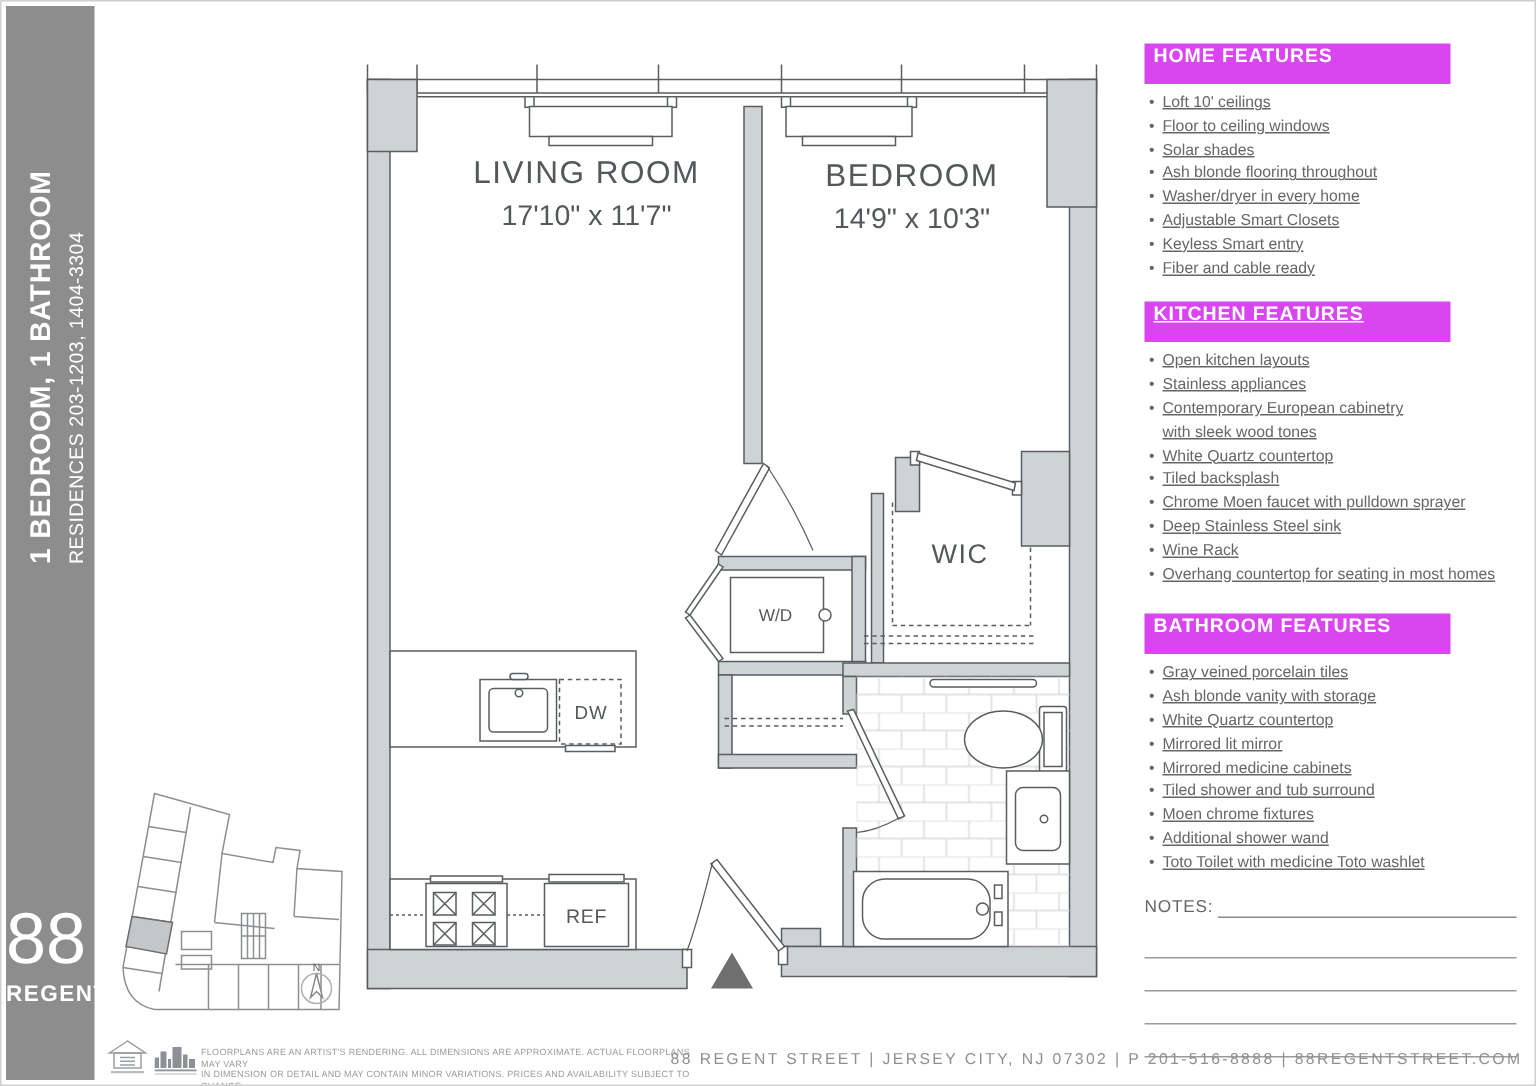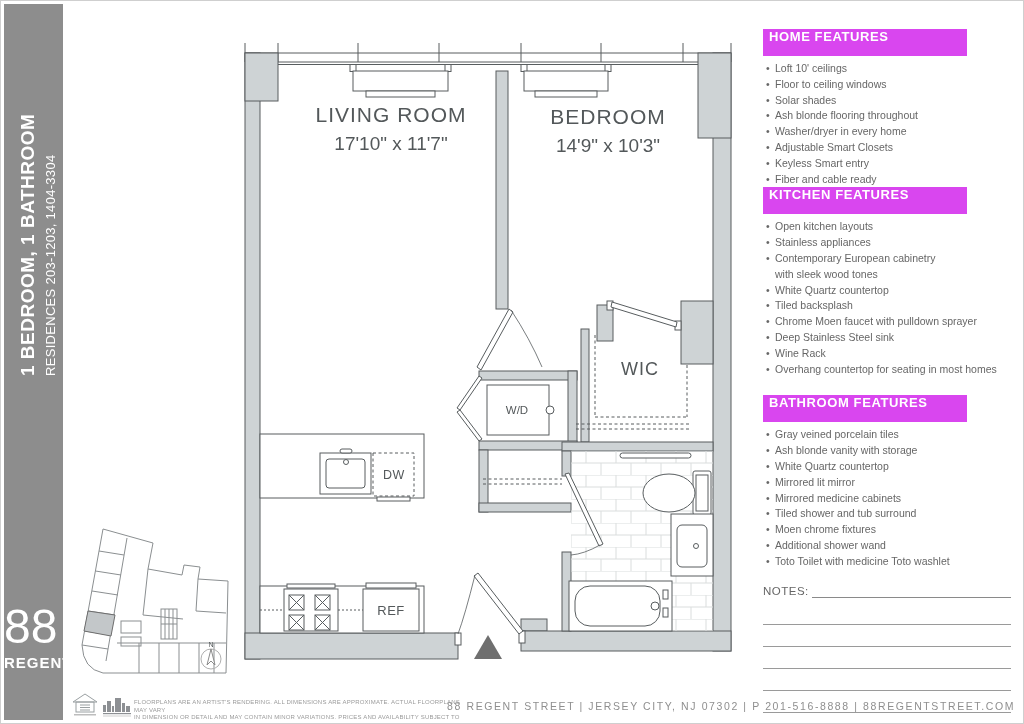--- a/index.html
+++ b/index.html
@@ -11,24 +11,24 @@
                 transform-origin:0 0;color:#fff;}
   .sb-title{font-size:19px;font-weight:bold;letter-spacing:.5px;white-space:nowrap;}
   .sb-sub{font-size:13px;margin-top:4px;letter-spacing:.3px;white-space:nowrap;}
   .logo{position:absolute;left:0;top:597px;width:59px;text-align:left;color:#fff;}
   .logo-88{font-size:48px;line-height:52px;font-weight:400;}
   .logo-regent{font-size:15px;font-weight:bold;letter-spacing:1px;margin-top:1px;}
   
   .features{position:absolute;left:762px;top:28px;width:258px;}
   .feat-header{background:#d946ef;color:#fff;font-size:13px;font-weight:bold;letter-spacing:.6px;
                padding:0 6px;height:27px;line-height:15px;width:204px;box-sizing:border-box;}
-  .feat-list{list-style:none;margin:5px 0 0 2px;padding:0;font-size:10.5px;color:#666;}
+  .feat-list{list-style:none;margin:5px 0 0 2px;padding:0;font-size:10.5px;color:#666;text-decoration:underline;}
   .feat-list li{position:relative;padding-left:10px;line-height:15.8px;white-space:pre-line;}
   .feat-list li::before{content:"\2022";position:absolute;left:1px;top:0;color:#666;}
-  .mt-k{margin-top:0;} .mt-b{margin-top:18px;}
+  .mt-k{margin-top:14px;text-decoration:underline;} .mt-b{margin-top:18px;}
   .notes-row{display:flex;align-items:flex-start;margin-top:15px;font-size:11.5px;color:#666;
              letter-spacing:.5px;width:248px;}
   .notes-fill{flex:1;border-bottom:1px solid #8a8a8a;margin-left:3px;height:12px;}
   .note-line{width:248px;height:21px;border-bottom:1px solid #9a9a9a;}
   .note-line.first{height:26px;}
   
   .disclaimer{position:absolute;left:133px;top:698px;width:330px;font-size:6px;line-height:7.5px;
               color:#9b9b9b;letter-spacing:.2px;}
   .address{position:absolute;left:440px;right:8px;top:699px;text-align:right;font-size:10.5px;
            letter-spacing:1.6px;color:#8f8f8f;white-space:nowrap;}

